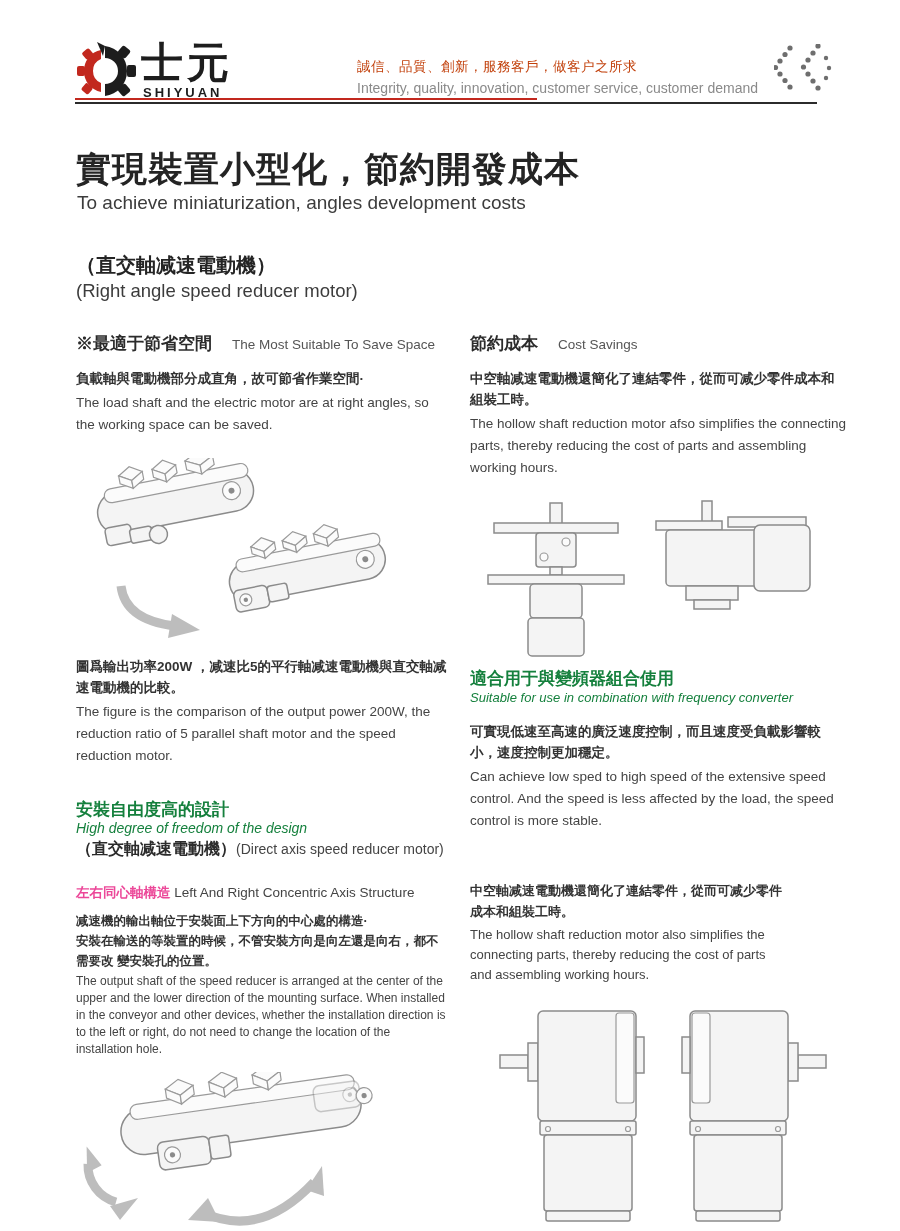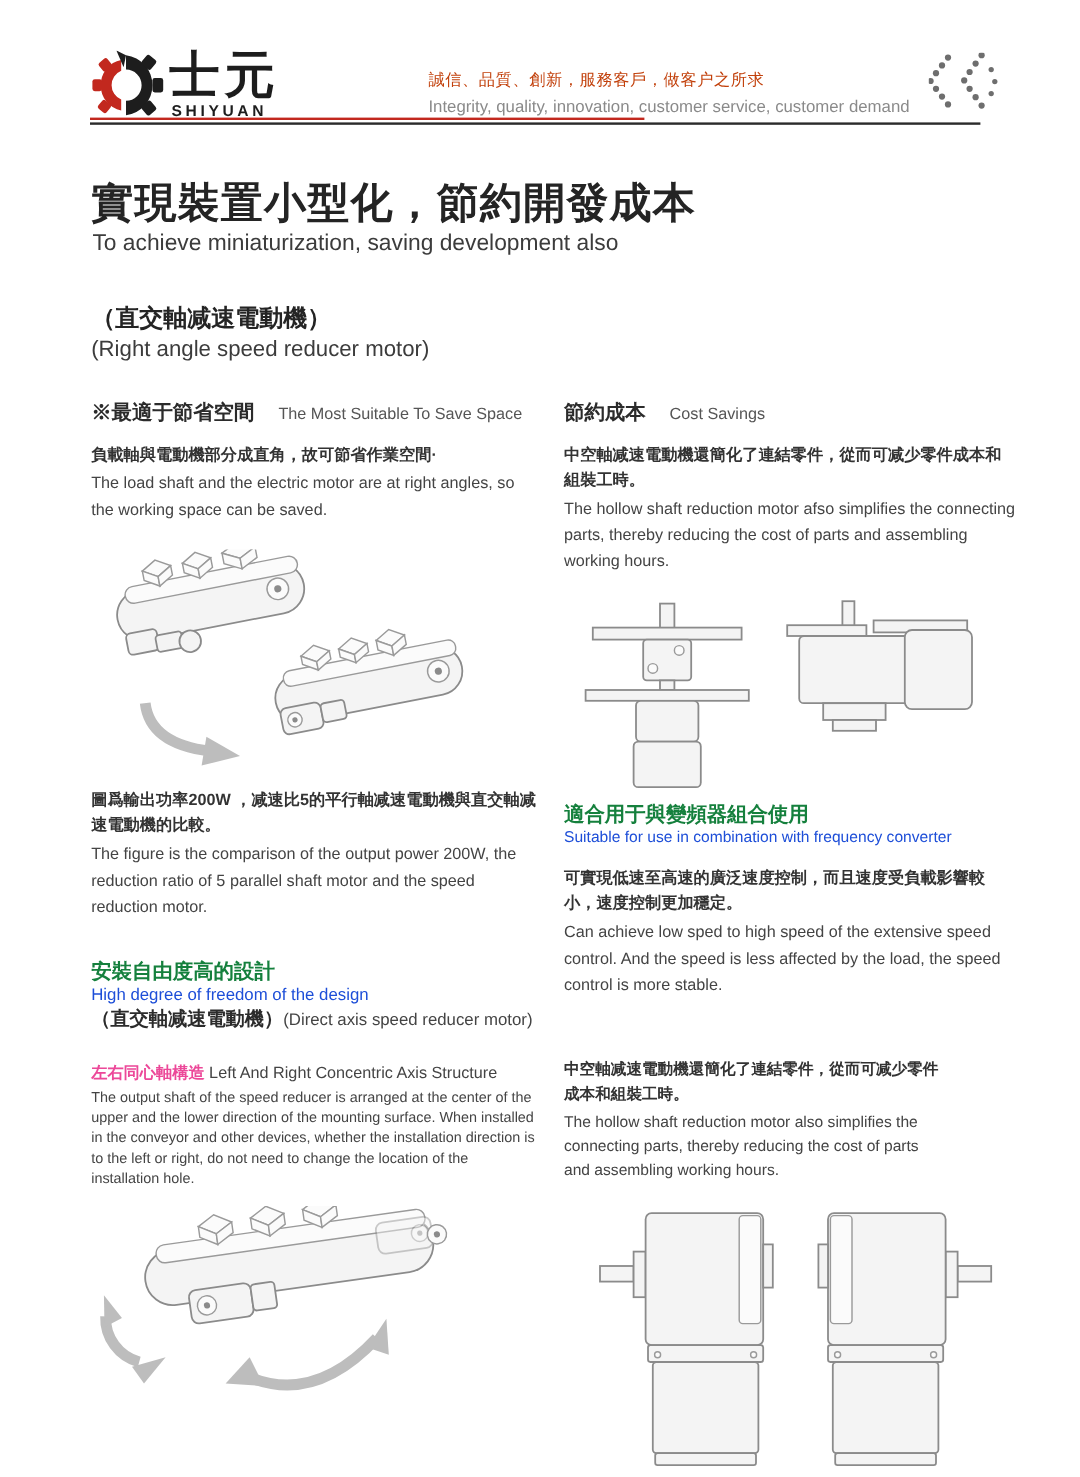--- a/index.html
+++ b/index.html
@@ -30,21 +30,21 @@
   .col-right{position:absolute;left:470px;top:332px;width:376px;}
 
   .sec-head{display:flex;align-items:baseline;gap:20px;}
   .sec-head-cn{font-size:17px;font-weight:bold;color:#2b2b2b;}
   .sec-head-en{font-size:13.5px;color:#555;}
   .body-cn{font-size:13.5px;font-weight:bold;color:#333;line-height:21px;margin-top:13px;}
   .body-en{font-size:13.5px;color:#444;line-height:22px;margin-top:3px;}
   .small-cn{font-size:12.5px;font-weight:bold;color:#333;line-height:20px;margin-top:8px;}
   .small-en{font-size:12px;color:#444;line-height:17px;margin-top:2px;}
   .h2-cn{font-size:17px;font-weight:bold;color:#15803d;line-height:20px;}
-  .h2-en{font-size:14px;color:#1d4ed8;line-height:17px;}
+  .h2-en{font-size:14px;color:#15803d;line-height:17px;font-style:italic;}
   .inline-sub{font-size:14px;color:#444;line-height:22px;margin-top:1px;}
   .inline-sub .cnb{font-size:16px;font-weight:bold;color:#2b2b2b;}
   .sub2{font-size:13.5px;color:#444;line-height:21px;margin-top:22px;}
   .sub2 .cnb{font-size:13.5px;font-weight:bold;color:#ec4899;}
 
   .figure{position:relative;}
   svg .sk{fill:#f4f4f4;stroke:#8b8b8b;stroke-width:1.5;}
   svg .sk2{fill:#fbfbfb;stroke:#9a9a9a;stroke-width:1.2;}
   svg .arrowline{fill:none;stroke:#bdbdbd;stroke-width:9;stroke-linecap:butt;}
   svg .arrowhead{fill:#bdbdbd;}
@@ -102,21 +102,21 @@
       <circle cx="52" cy="14" r="2.2"></circle>
         <circle cx="55" cy="24" r="2.2"></circle>
         <circle cx="52" cy="34" r="2.2"></circle>
     </g>
   </svg>
 
   <div class="rule-red"></div>
   <div class="rule-black"></div>
 
   <div class="title-cn">實現裝置小型化，節約開發成本</div>
-  <div class="title-en">To achieve miniaturization, saving development also</div>
+  <div class="title-en">To achieve miniaturization, angles development costs</div>
   <div class="subtitle-cn">（直交軸减速電動機）</div>
   <div class="subtitle-en">(Right angle speed reducer motor)</div>
 
   <div class="col-left">
 
     <div class="sec-head">
       <span class="sec-head-cn">※最適于節省空間</span>
       <span class="sec-head-en">The Most Suitable To Save Space</span>
     </div>
     <div class="body-cn">負載軸與電動機部分成直角，故可節省作業空間·</div>
@@ -188,20 +188,24 @@
 
     <div style="margin-top:33px;">
       <div class="h2-cn">安裝自由度高的設計</div>
       <div class="h2-en">High degree of freedom of the design</div>
       <div class="inline-sub">
         <span class="cnb">（直交軸减速電動機）</span><span>(Direct axis speed reducer motor)</span>
       </div>
       <div class="sub2">
         <span class="cnb">左右同心軸構造</span>
         <span>Left And Right Concentric Axis Structure</span>
+      </div>
+      <div class="small-cn">
+        <span>减速機的輸出軸位于安裝面上下方向的中心處的構造·</span><br>
+        <span>安裝在輸送的等裝置的時候，不管安裝方向是向左還是向右，都不需要改 變安裝孔的位置。</span>
       </div>
       <div class="small-en">The output shaft of the speed reducer is arranged at the center of the upper and the lower direction of the mounting surface. When installed in the conveyor and other devices, whether the installation direction is to the left or right, do not need to change the location of the installation hole.</div>
     </div>
 
     <div class="figure" style="margin-top:14px;height:165px;">
       <svg width="360" height="165" viewBox="0 0 360 165">
         <g transform="translate(42,40) rotate(-8)">
           <rect class="sk" x="0" y="0" width="242" height="46" rx="23"></rect>
           <rect class="sk2" x="12" y="-5" width="226" height="15" rx="7"></rect>
           <g transform="translate(48,-24)">

